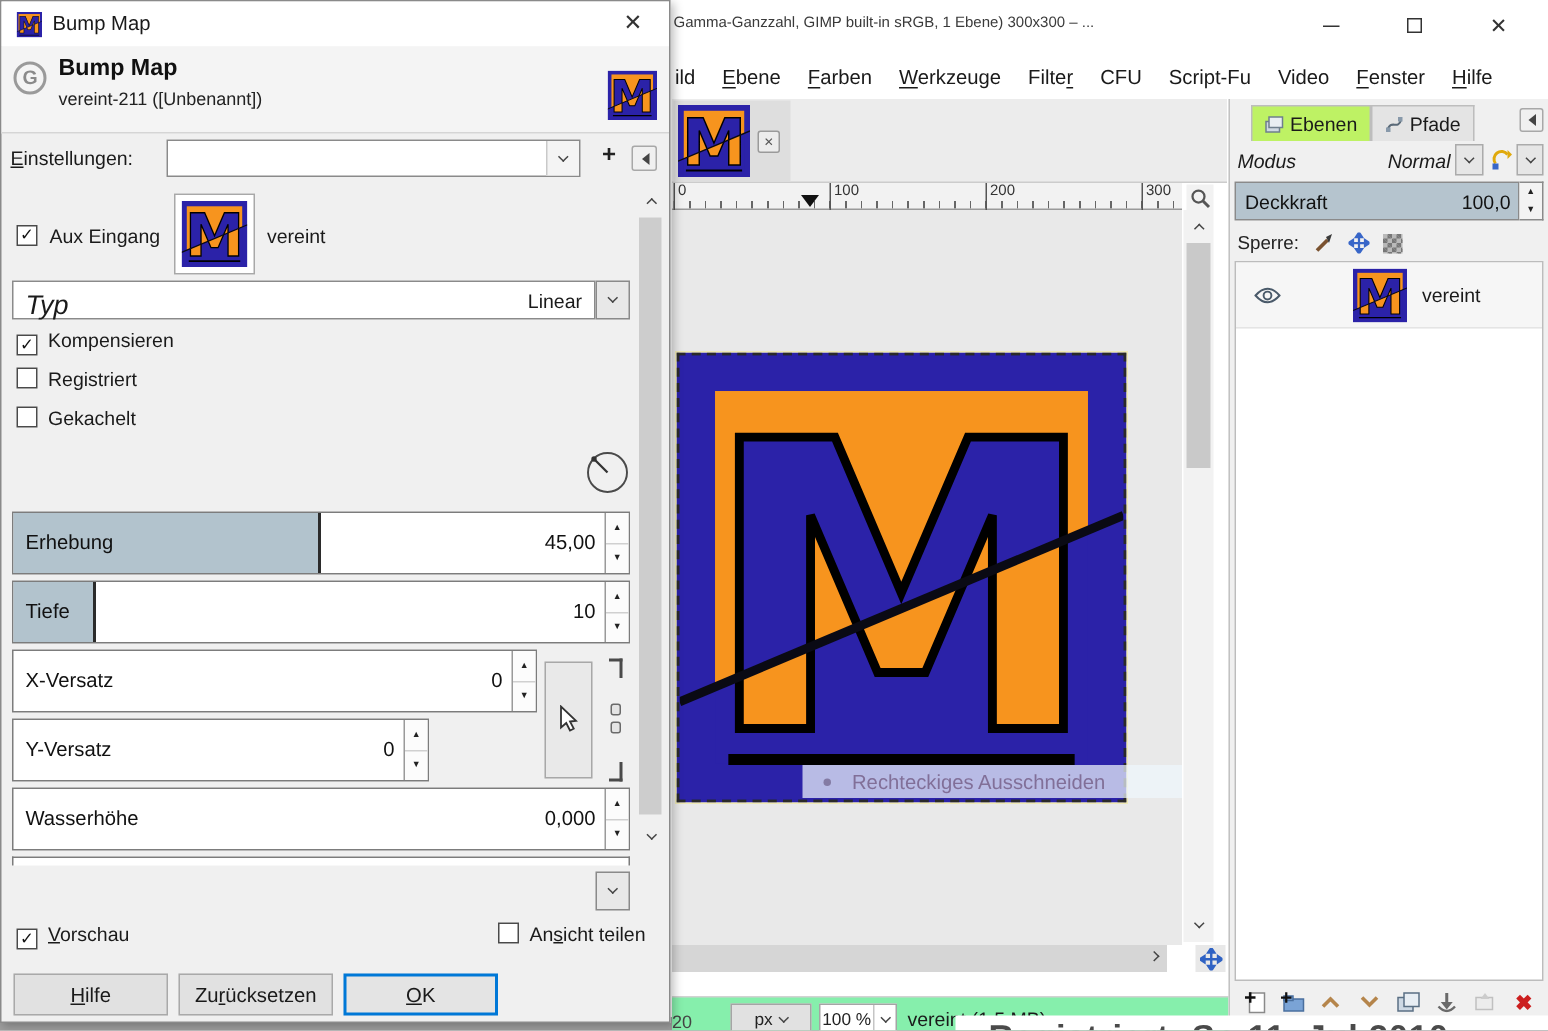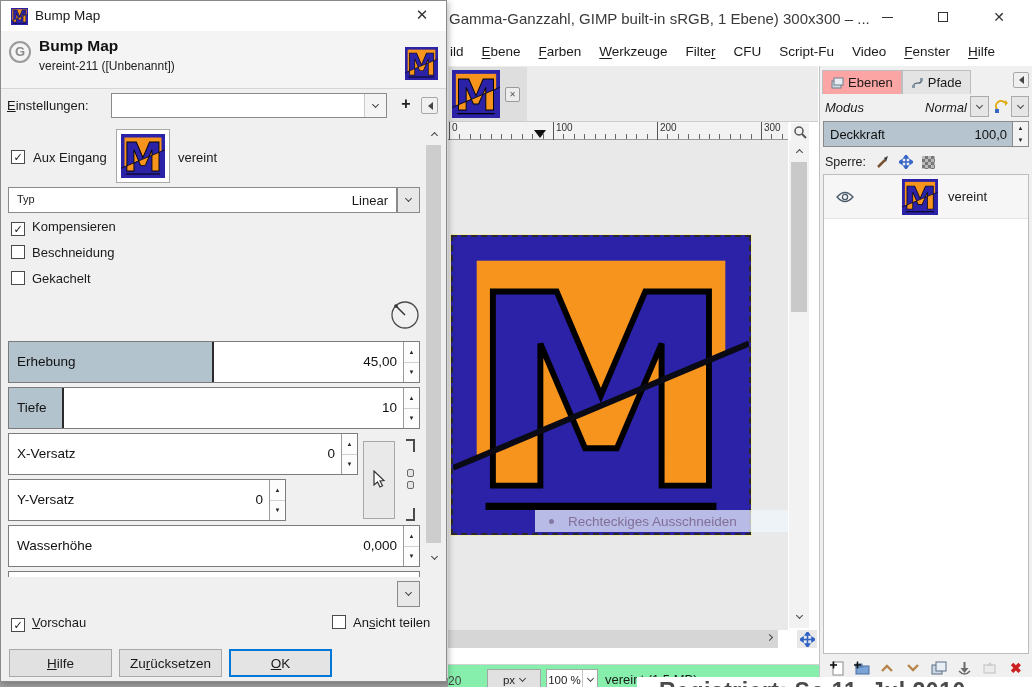--- a/index.html
+++ b/index.html
@@ -2,21 +2,21 @@
 <html><head>
 <meta charset="utf-8">
 <style>
   * { margin:0; padding:0; box-sizing:border-box; }
   body { background:#8e8e8e; font-family:"Liberation Sans", sans-serif; }
   .screen { position:relative; width:1032px; height:687px; overflow:hidden; background:#9e9e9e; }
 
   
   .gimp { position:absolute; left:0; top:0; width:1032px; height:678px; background:#ffffff; z-index:1; }
   .gimp-titlebar { position:absolute; left:0; top:0; right:0; height:36px; background:#ffffff; }
-  .gimp-title { position:absolute; left:449px; top:10px; font-size:15px; color:#3a3a3a; white-space:nowrap; }
+  .gimp-title { position:absolute; left:449px; top:10px; font-size:10px; color:#3a3a3a; white-space:nowrap; }
   .win-btn { position:absolute; top:0; width:46px; height:34px; display:flex; align-items:center; justify-content:center; color:#333; }
   .win-min { right:122px; } .win-max { right:66px; } .win-close { right:10px; font-size:14px; }
   .minbar { width:11px; height:1px; background:#333; }
   .maxbox { width:10px; height:10px; border:1px solid #333; }
   .gimp-menubar { position:absolute; left:441px; top:36px; right:0; height:30px; background:#ffffff; display:flex; align-items:center; gap:0; }
   .menu-item { font-size:13.5px; color:#1a1a1a; padding:4px 9px; white-space:nowrap; }
   .menu-item u { text-underline-offset:2px; }
 
   
   .tabstrip { position:absolute; left:448px; top:66px; width:370px; height:56px; background:#ececec; border-bottom:1px solid #cccccc; }
@@ -46,21 +46,21 @@
   .unit-dd { position:absolute; left:39px; top:4px; width:54px; height:22px; background:#e1e1e1; border:1px solid #a5a5a5; font-size:11.5px; color:#222; display:flex; align-items:center; justify-content:center; gap:5px; }
   .zoom-dd { position:absolute; left:98px; top:4px; width:52px; height:22px; background:#ffffff; border:1px solid #a5a5a5; font-size:11.5px; color:#222; display:flex; align-items:center; }
   .zoom-dd .val { flex:1; text-align:center; }
   .zoom-dd .dd { width:15px; align-self:stretch; display:flex; align-items:center; justify-content:center; border-left:1px solid #c5c5c5; }
   .status-msg { position:absolute; left:157px; top:7px; font-size:13px; color:#1a1a1a; white-space:nowrap; }
 
   
   .dock { position:absolute; left:819px; top:66px; width:213px; height:612px; background:#f0f0f0; border-left:1px solid #c2c2c2; }
   .dock-tabs { position:absolute; left:2px; top:4px; height:24px; display:flex; }
   .dock-tab { display:flex; align-items:center; gap:4px; font-size:13px; color:#1a1a1a; padding:3px 8px; border:1px solid #bdbdbd; border-bottom:none; background:#e4e4e4; }
-  .dock-tab.active { background:#fca5a5; }
+  .dock-tab.active { background:#bef264;margin-left:12px; }
   .small-tri-btn { position:absolute; right:3px; top:6px; width:16px; height:16px; border:1px solid #a8a8a8; border-radius:2px; background:#f0f0f0; display:flex; align-items:center; justify-content:center; }
   .tri-left { width:0; height:0; border:4px solid transparent; border-right:5px solid #444; margin-right:3px; }
   .mode-row { position:absolute; left:5px; top:30px; right:3px; height:22px;font-style:italic; }
   .mode-label { position:absolute; left:0; top:4px; font-size:13px; color:#1a1a1a; }
   .mode-value { position:absolute; right:62px; top:4px; font-size:13px; color:#1a1a1a; }
   .mode-dd1 { position:absolute; right:40px; top:0; width:19px; height:21px; background:#e6e6e6; border:1px solid #ababab; display:flex; align-items:center; justify-content:center; }
   .mode-swap { position:absolute; right:20px; top:2px; }
   .mode-dd2 { position:absolute; right:0px; top:0; width:18px; height:21px; background:#e6e6e6; border:1px solid #ababab; display:flex; align-items:center; justify-content:center; }
   .opacity-box { position:absolute; left:3px; top:55px; width:190px; height:26px; border:1px solid #8a8a8a; background:#fff; }
   .opacity-fill { position:absolute; left:0; top:0; bottom:0; background:#b5c4ce; }
@@ -104,21 +104,21 @@
   .cb-row { position:absolute; left:10px; font-size:13px; color:#1a1a1a; }
   .cb-row .cb { margin-right:7px; }
 
   .aux-row { position:absolute; left:0; top:128px; height:56px; right:24px; }
   .aux-check { position:absolute; left:10px; top:21px; }
   .aux-label { position:absolute; left:32px; top:21px; font-size:13px; color:#1a1a1a; }
   .aux-thumb-btn { position:absolute; left:115px; top:0px; width:54px; height:54px; background:#fff; border:1px solid #a8a8a8; display:flex; align-items:center; justify-content:center; }
   .aux-name { position:absolute; left:177px; top:21px; font-size:13px; color:#1a1a1a; }
 
   .combo-bar { position:absolute; left:7px; width:389px; height:26px; background:#fff; border:1px solid #8a8a8a; }
-  .combo-bar .lbl { position:absolute; left:8px; top:5px; font-size:11px; color:#1a1a1a; }
+  .combo-bar .lbl { position:absolute; left:8px; top:5px; font-size:18px; color:#1a1a1a;font-style:italic; }
   .combo-bar .val { position:absolute; right:8px; top:5px; font-size:13px; color:#1a1a1a; }
   .combo-dd { position:absolute; left:396px; width:23px; height:26px; background:#e8e8e8; border:1px solid #8a8a8a; display:flex; align-items:center; justify-content:center; }
 
   .slider { position:absolute; left:7px; height:42px; background:#fff; border:1px solid #7c7c7c; }
   .slider .fill { position:absolute; left:0; top:0; bottom:0; background:#b2c3cd; border-right:2px solid #2b2b2b; }
   .slider .lbl { position:absolute; left:8px; top:12px; font-size:13.5px; color:#111; }
   .slider .val { position:absolute; top:12px; font-size:13.5px; color:#111; }
   .spin { position:absolute; right:0; top:0; bottom:0; width:16px; border-left:1px solid #9a9a9a; display:flex; flex-direction:column; background:#fcfcfc; }
   .spin span { flex:1; text-align:center; font-size:6px; color:#222; display:flex; align-items:center; justify-content:center; }
   .spin .sep { flex:0 0 1px; background:#d0d0d0; }
@@ -457,21 +457,21 @@
       <span class="val">Linear</span>
     </div>
     <div class="combo-dd" style="top:186px">
         <span class="chev sm"></span>
       </div>
 
     <div class="cb-row" style="top:218px">
       <span class="cb">✓</span><span>Kompensieren</span>
     </div>
     <div class="cb-row" style="top:244px">
-      <span class="cb"></span><span>Beschneidung</span>
+      <span class="cb"></span><span>Registriert</span>
     </div>
     <div class="cb-row" style="top:270px">
       <span class="cb"></span><span>Gekachelt</span>
     </div>
 
     <div class="dial">
       <svg width="32" height="32">
         <circle cx="16" cy="16" r="13" fill="none" stroke="#4a4a4a" stroke-width="1.3"></circle>
         <line x1="16" y1="16" x2="7" y2="7" stroke="#333" stroke-width="1.5"></line>
         <circle cx="7" cy="7" r="1.8" fill="#333"></circle>

